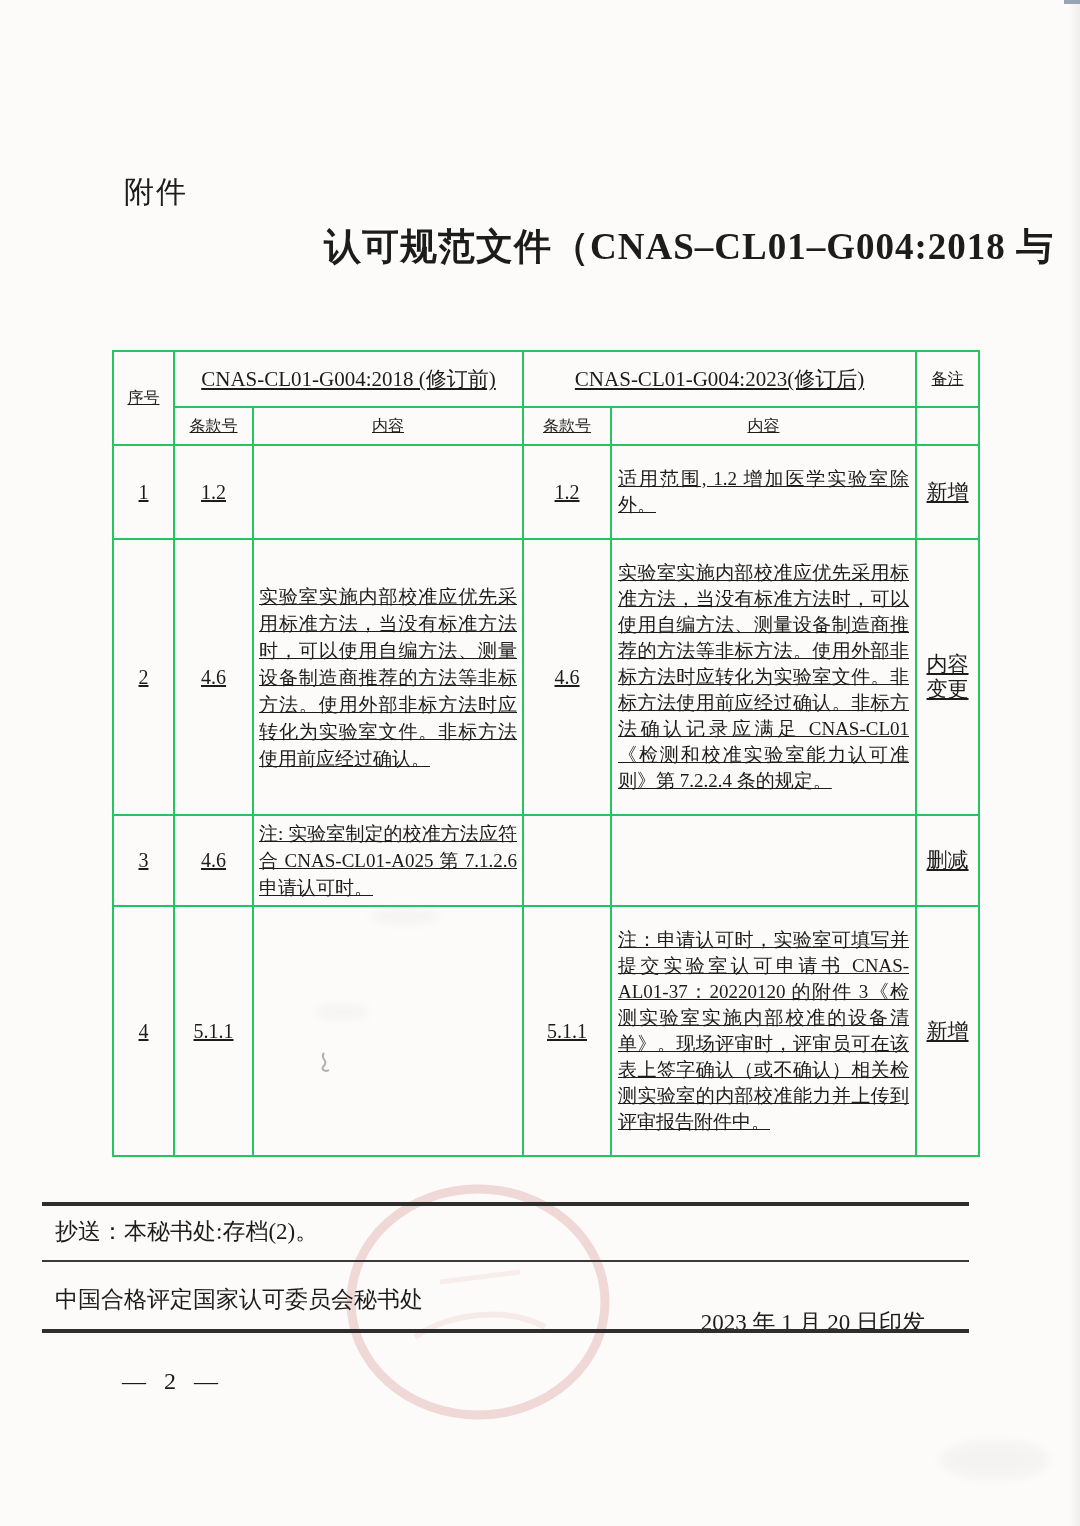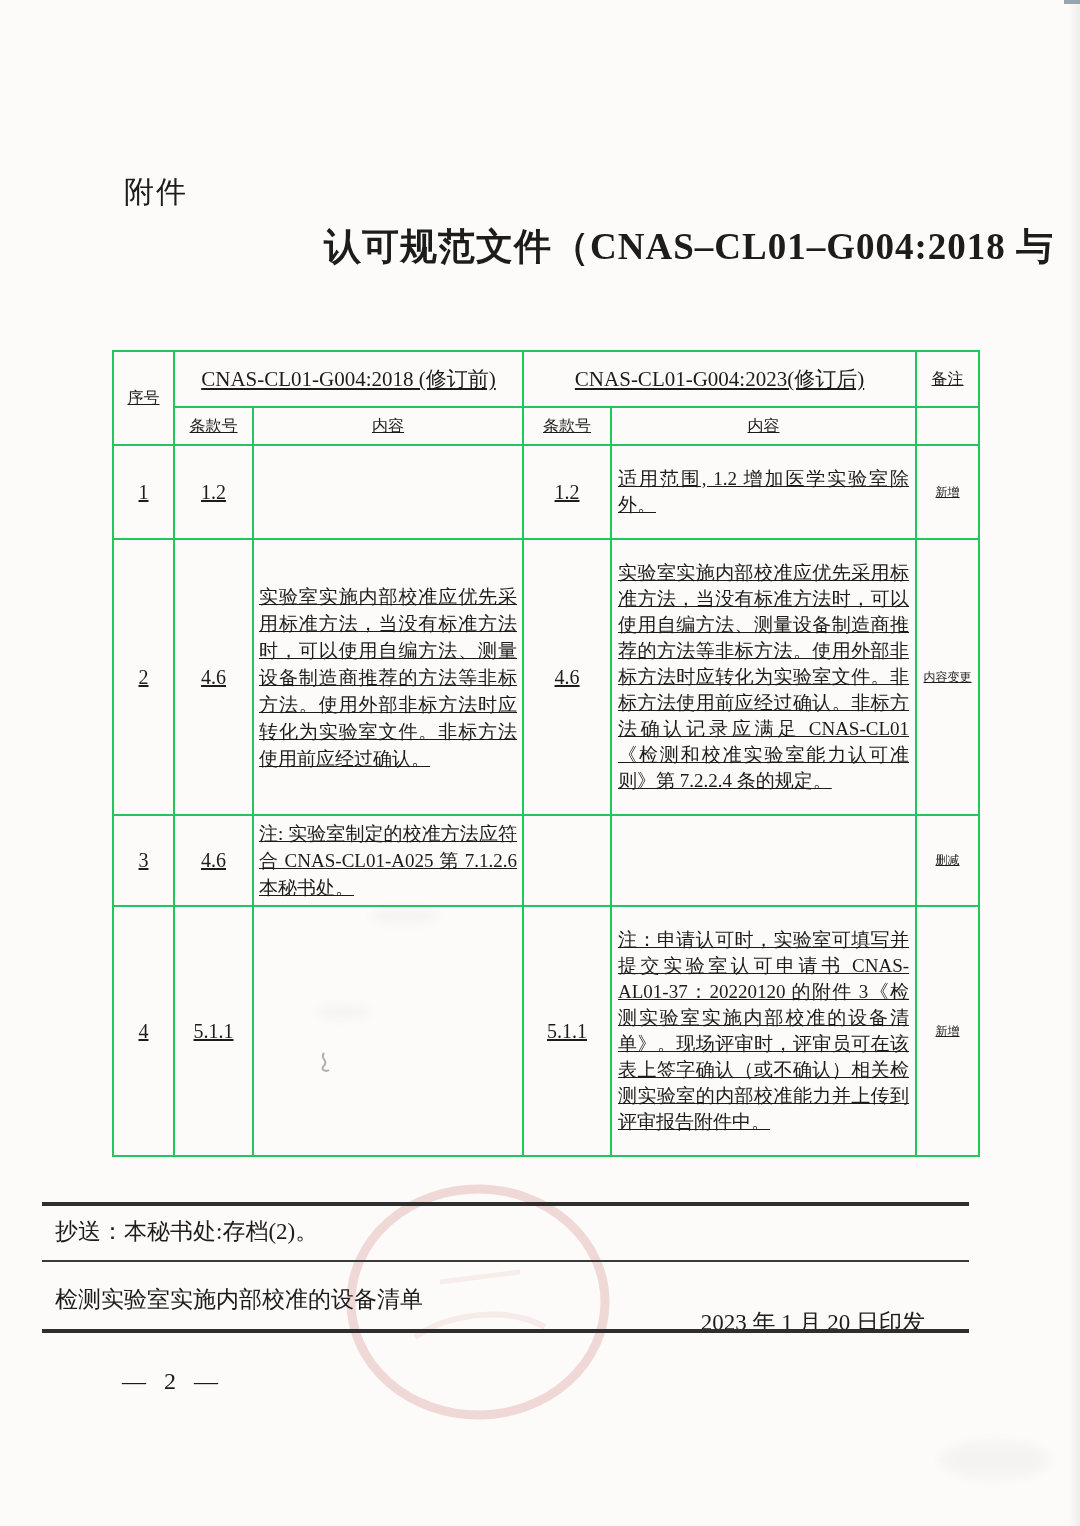--- a/index.html
+++ b/index.html
@@ -21,21 +21,21 @@
 
   table.cmp{position:absolute;left:112px;top:350px;border-collapse:collapse;table-layout:fixed;
     width:866px;background:transparent;z-index:2;}
   table.cmp td,table.cmp th{border:2px solid #22c55e;font-weight:normal;
     overflow:hidden;box-sizing:border-box;text-decoration:underline;}
   .th-main{font-size:21px;text-align:center;vertical-align:middle;}
   .th-sub{font-size:16px;text-align:center;vertical-align:middle;border-radius:12px;}
   td.seq,td.clause{font-size:20px;text-align:center;vertical-align:middle;font-family:"Liberation Serif","DejaVu Serif",serif;}
   td.content{font-size:19px;line-height:26px;text-align:justify;vertical-align:middle;padding:20px 6px;}
   td.content.c2018{padding:4px 5px;line-height:27px;}
-  td.remark{font-size:12px;text-align:center;vertical-align:middle;padding:0 6px;line-height:25px;}
+  td.remark{font-size:21px;text-align:center;vertical-align:middle;padding:0 6px;line-height:25px;}
 
   .rule{position:absolute;left:42px;width:927px;background:#2e2e2e;z-index:2;}
   .rule.thick{height:4px;}
   .rule.thin{height:2px;background:#3a3a3a;}
 
   .cc-line{position:absolute;left:55px;top:1216px;font-size:23px;z-index:2;}
   .issuer{position:absolute;left:55px;top:1284px;font-size:23px;z-index:2;}
   .print-date{position:absolute;right:155px;top:1284px;font-size:23px;z-index:2;margin-top:23px;}
   .page-num{position:absolute;left:122px;top:1368px;font-size:24px;letter-spacing:6px;}
 
@@ -104,36 +104,36 @@
     <td class="seq">2</td>
     <td class="clause">4.6</td>
     <td class="content c2018">实验室实施内部校准应优先采用标准方法，当没有标准方法时，可以使用自编方法、测量设备制造商推荐的方法等非标方法。使用外部非标方法时应转化为实验室文件。非标方法使用前应经过确认。</td>
     <td class="clause">4.6</td>
     <td class="content">实验室实施内部校准应优先采用标准方法，当没有标准方法时，可以使用自编方法、测量设备制造商推荐的方法等非标方法。使用外部非标方法时应转化为实验室文件。非标方法使用前应经过确认。非标方法确认记录应满足 CNAS-CL01《检测和校准实验室能力认可准则》第 7.2.2.4 条的规定。</td>
     <td class="remark">内容变更</td>
   </tr>
   <tr style="height:90px">
     <td class="seq">3</td>
     <td class="clause">4.6</td>
-    <td class="content c2018">注: 实验室制定的校准方法应符合 CNAS-CL01-A025 第 7.1.2.6 本秘书处。</td>
+    <td class="content c2018">注: 实验室制定的校准方法应符合 CNAS-CL01-A025 第 7.1.2.6 申请认可时。</td>
     <td class="clause"></td>
     <td class="content"></td>
     <td class="remark">删减</td>
   </tr>
   <tr style="height:206px">
     <td class="seq">4</td>
     <td class="clause">5.1.1</td>
     <td class="content c2018"></td>
     <td class="clause">5.1.1</td>
     <td class="content">注：申请认可时，实验室可填写并提交实验室认可申请书 CNAS-AL01-37：20220120 的附件 3《检测实验室实施内部校准的设备清单》。现场评审时，评审员可在该表上签字确认（或不确认）相关检测实验室的内部校准能力并上传到评审报告附件中。</td>
     <td class="remark">新增</td>
   </tr>
 </tbody>
   </table>
 
 <div class="rule thick" style="top:1202px;"></div>
 <div class="cc-line">抄送：本秘书处:存档(2)。</div>
 <div class="rule thin" style="top:1260px;"></div>
-<div class="issuer">检测实验室实施内部校准的设备清单</div>
+<div class="issuer">中国合格评定国家认可委员会秘书处</div>
 <div class="print-date">2023 年 1 月 20 日印发</div>
 <div class="rule thick" style="top:1329px;"></div>
 
 <div class="page-num">— 2 —</div>
 
 </body></html>

